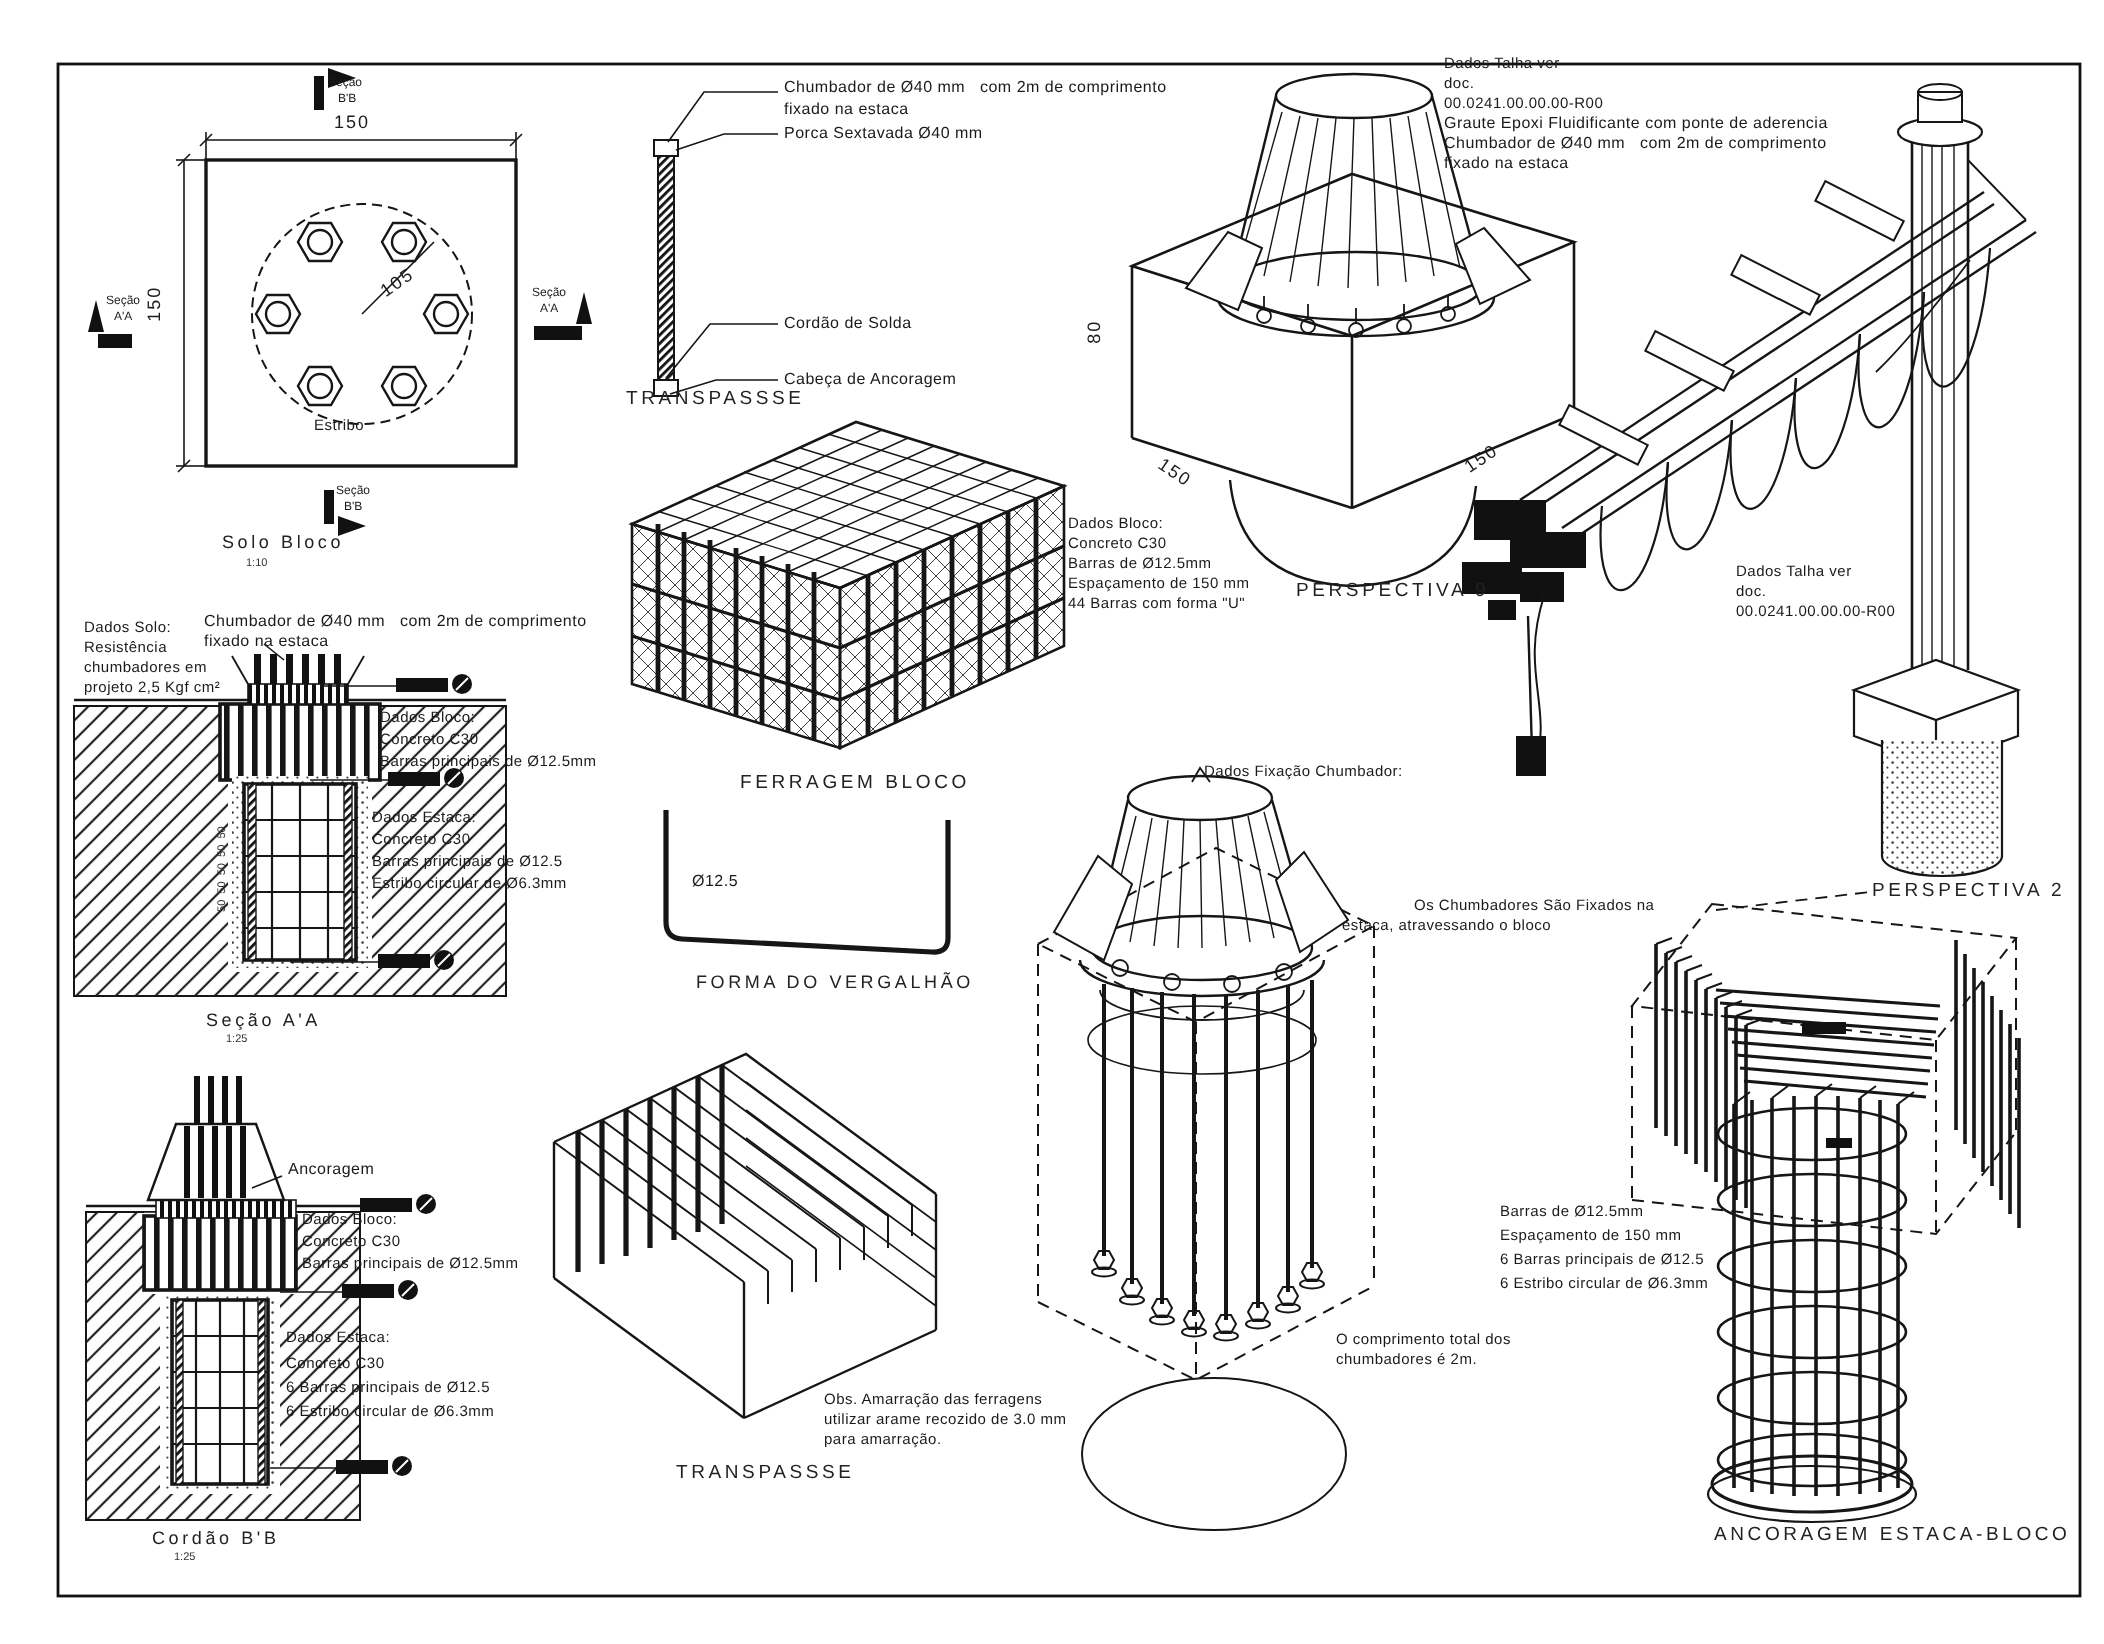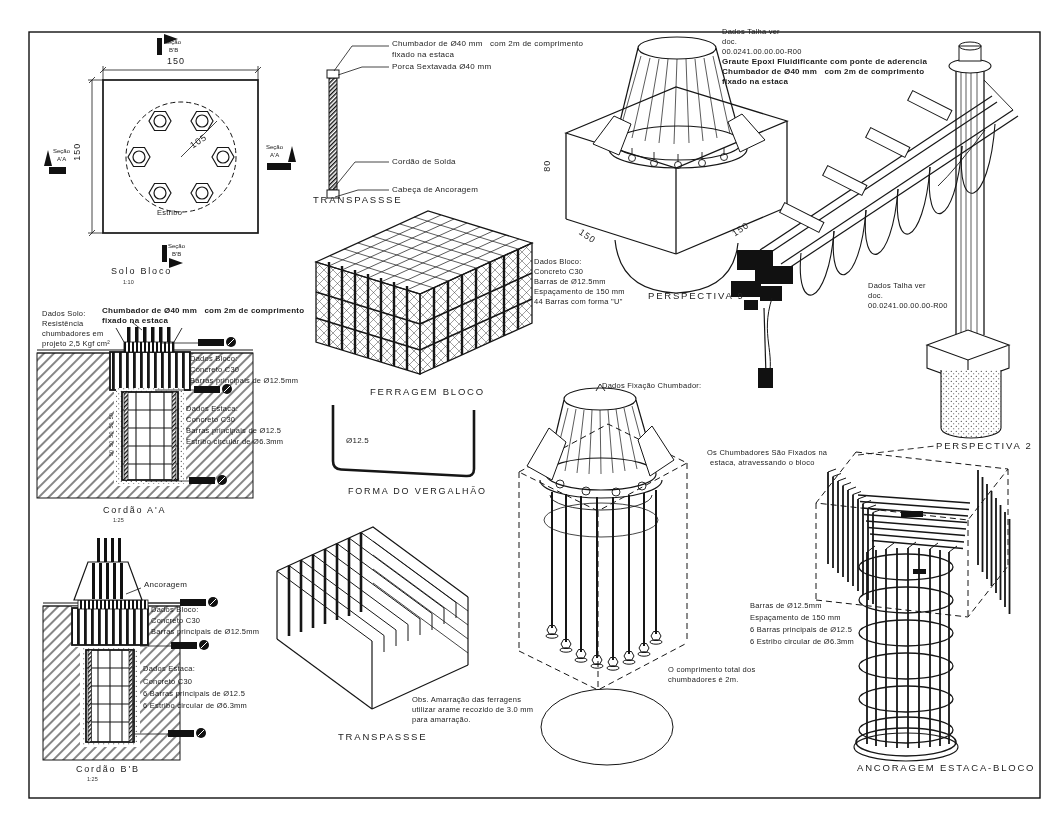--- a/index.html
+++ b/index.html
@@ -1,21 +1,21 @@
 <!DOCTYPE html>
 <html><head>
 <meta charset="utf-8">
 <style>
   html,body{margin:0;padding:0;background:#fff;width:1052px;height:822px;overflow:hidden;}
   #sheet{position:relative;width:1052px;height:822px;background:#fff;
          font-family:"Liberation Sans",sans-serif;color:#141414;}
   svg{position:absolute;left:0;top:0;}
   .t{position:absolute;font-size:7.5px;line-height:1.3;color:#1b1b1b;white-space:pre;letter-spacing:.25px;}
   .t8{font-size:8px;}
-  .b{font-weight:bold;}
+  .b{font-weight:normal;}
   .dim{font-size:9px;letter-spacing:1px;}
   .ttl{font-size:9.5px;letter-spacing:1.8px;color:#222;}
   .sm{font-size:5.5px;color:#333;letter-spacing:0;}
   .mk{font-size:6px;letter-spacing:0;}
   .rot{transform-origin:center;}
 </style>
 </head>
 <body>
 
 <div id="sheet">
@@ -609,21 +609,21 @@
 <div class="t t8 b" style="left:102px;top:306px">Chumbador de Ø40 mm   com 2m de comprimento</div>
 <div class="t t8 b" style="left:102px;top:316px">fixado na estaca</div>
 <div class="t" style="left:190px;top:354px">Dados Bloco:</div>
 <div class="t" style="left:190px;top:365px">Concreto C30</div>
 <div class="t" style="left:190px;top:376px">Barras principais de Ø12.5mm</div>
 <div class="t" style="left:186px;top:404px">Dados Estaca:</div>
 <div class="t" style="left:186px;top:415px">Concreto C30</div>
 <div class="t" style="left:186px;top:426px">Barras principais de Ø12.5</div>
 <div class="t" style="left:186px;top:437px">Estribo circular de Ø6.3mm</div>
 <div class="t sm rot" style="left:77px;top:431px;width:70px;text-align:center;transform:rotate(-90deg)">50  50  50  50  50</div>
-<div class="t ttl" style="left:103px;top:505px;font-size:9px">Cordão A'A</div>
+<div class="t ttl" style="left:103px;top:505px;font-size:9px">Seção A'A</div>
 <div class="t sm" style="left:113px;top:517px">1:25</div>
 
 <div class="t t8" style="left:346px;top:436px">Ø12.5</div>
 <div class="t ttl" style="left:348px;top:486px;font-size:9px">FORMA DO VERGALHÃO</div>
 
 <div class="t t8" style="left:144px;top:580px">Ancoragem</div>
 <div class="t" style="left:151px;top:605px">Dados Bloco:</div>
 <div class="t" style="left:151px;top:616px">Concreto C30</div>
 <div class="t" style="left:151px;top:627px">Barras principais de Ø12.5mm</div>
 <div class="t" style="left:143px;top:664px">Dados Estaca:</div>
@@ -633,21 +633,21 @@
 <div class="t ttl" style="left:76px;top:764px;font-size:9px">Cordão B'B</div>
 <div class="t sm" style="left:87px;top:776px">1:25</div>
 
 <div class="t" style="left:412px;top:695px">Obs. Amarração das ferragens</div>
 <div class="t" style="left:412px;top:705px">utilizar arame recozido de 3.0 mm</div>
 <div class="t" style="left:412px;top:715px">para amarração.</div>
 <div class="t ttl" style="left:338px;top:731px">TRANSPASSSE</div>
 
 <div class="t" style="left:602px;top:381px">Dados Fixação Chumbador:</div>
 <div class="t" style="left:707px;top:448px">Os Chumbadores São Fixados na</div>
-<div class="t" style="left:710px;top:458px">estaca, atravessando o bloco</div>
+<div class="t" style="left:671px;top:458px">estaca, atravessando o bloco</div>
 <div class="t" style="left:668px;top:665px">O comprimento total dos</div>
 <div class="t" style="left:668px;top:675px">chumbadores é 2m.</div>
 
 <div class="t" style="left:750px;top:601px">Barras de Ø12.5mm</div>
 <div class="t" style="left:750px;top:613px">Espaçamento de 150 mm</div>
 <div class="t" style="left:750px;top:625px">6 Barras principais de Ø12.5</div>
 <div class="t" style="left:750px;top:637px">6 Estribo circular de Ø6.3mm</div>
 <div class="t ttl" style="left:857px;top:762px">ANCORAGEM ESTACA-BLOCO</div>
 
 </div>

